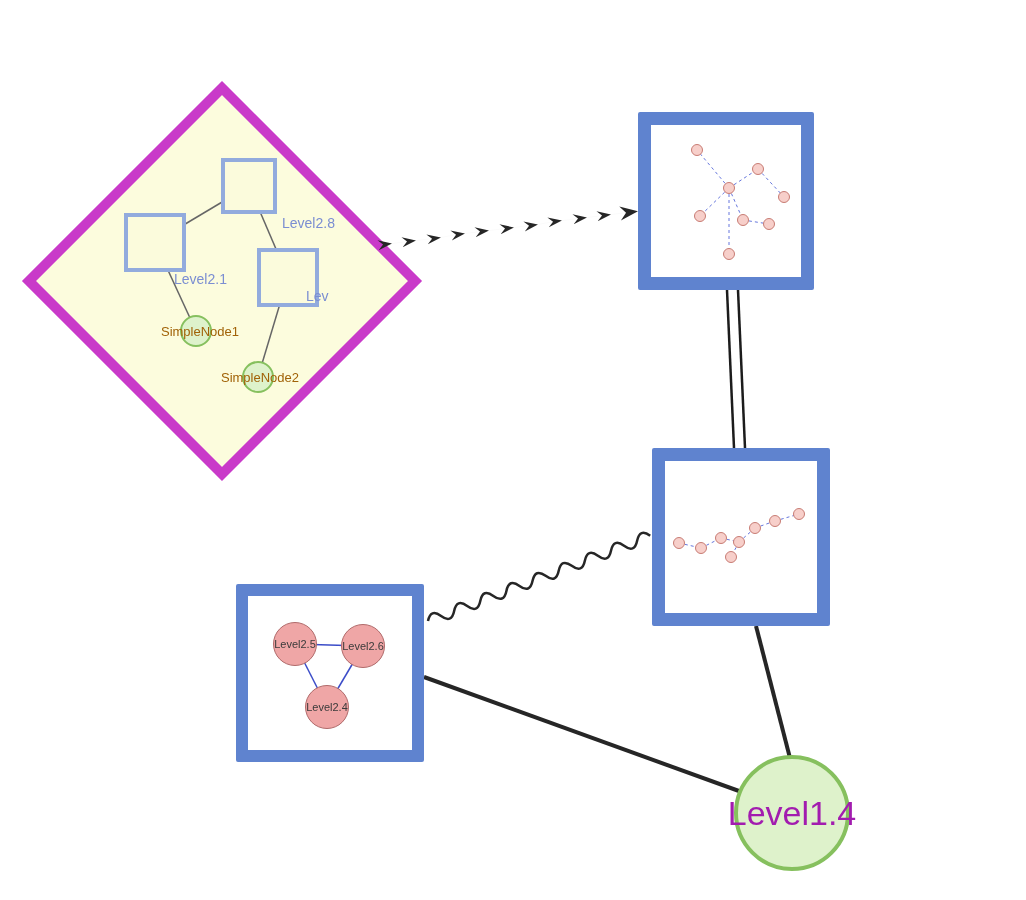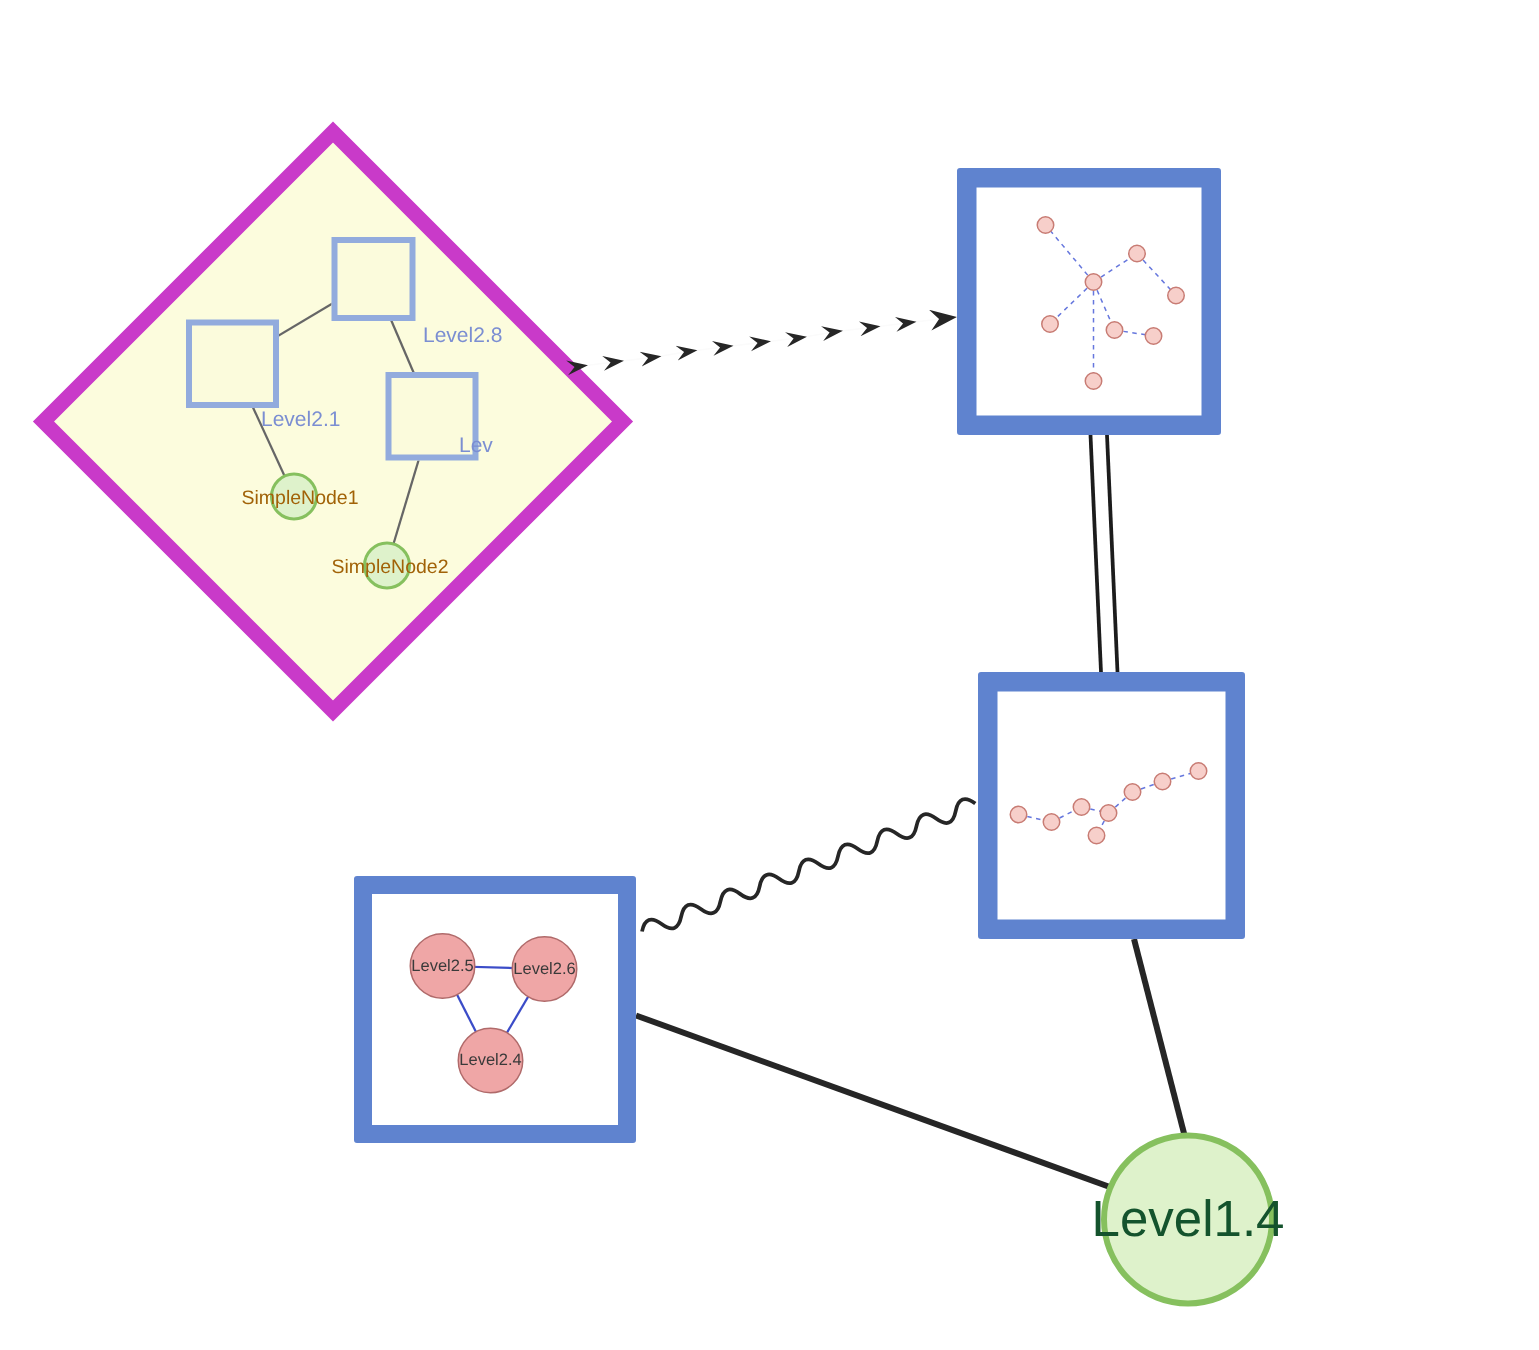--- a/index.html
+++ b/index.html
@@ -20,21 +20,21 @@
   .sn-label { position:absolute; font-size:13px; color:#a16207; white-space:nowrap; transform:translateX(-50%); }
 
   .inner-area { position:absolute; left:0; top:0; right:0; bottom:0; }
   .pink-circle { position:absolute; width:44px; height:44px; border-radius:50%;
     background:var(--pink-node-fill,#efa6a6); border:1px solid var(--pink-node-border,#b06a6a);
     display:flex; align-items:center; justify-content:center; font-size:11px; color:#3a3a3a; white-space:nowrap; overflow:hidden; }
 
   .big-green { position:absolute; left:734px; top:755px; width:116px; height:116px; border-radius:50%;
     background:var(--green-node-fill,#def2cb); border:4px solid var(--green-node-border,#86c05e);
     display:flex; align-items:center; justify-content:center; }
-  .big-green span { font-size:34px; color:#14532d; white-space:nowrap; }
+  .big-green span { font-size:34px; color:#a21caf; white-space:nowrap; }
 </style>
 </head>
 <body>
 
 <div class="canvas">
 
   <svg class="edge-layer" width="1026" height="900" viewBox="0 0 1026 900">
     <defs>
       <marker id="arrowMid" markerUnits="userSpaceOnUse" markerWidth="18" markerHeight="12" refX="10" refY="6" orient="auto">
         <path d="M0,1 L14,6 L0,11 L5,6 Z" fill="#262626"></path>

